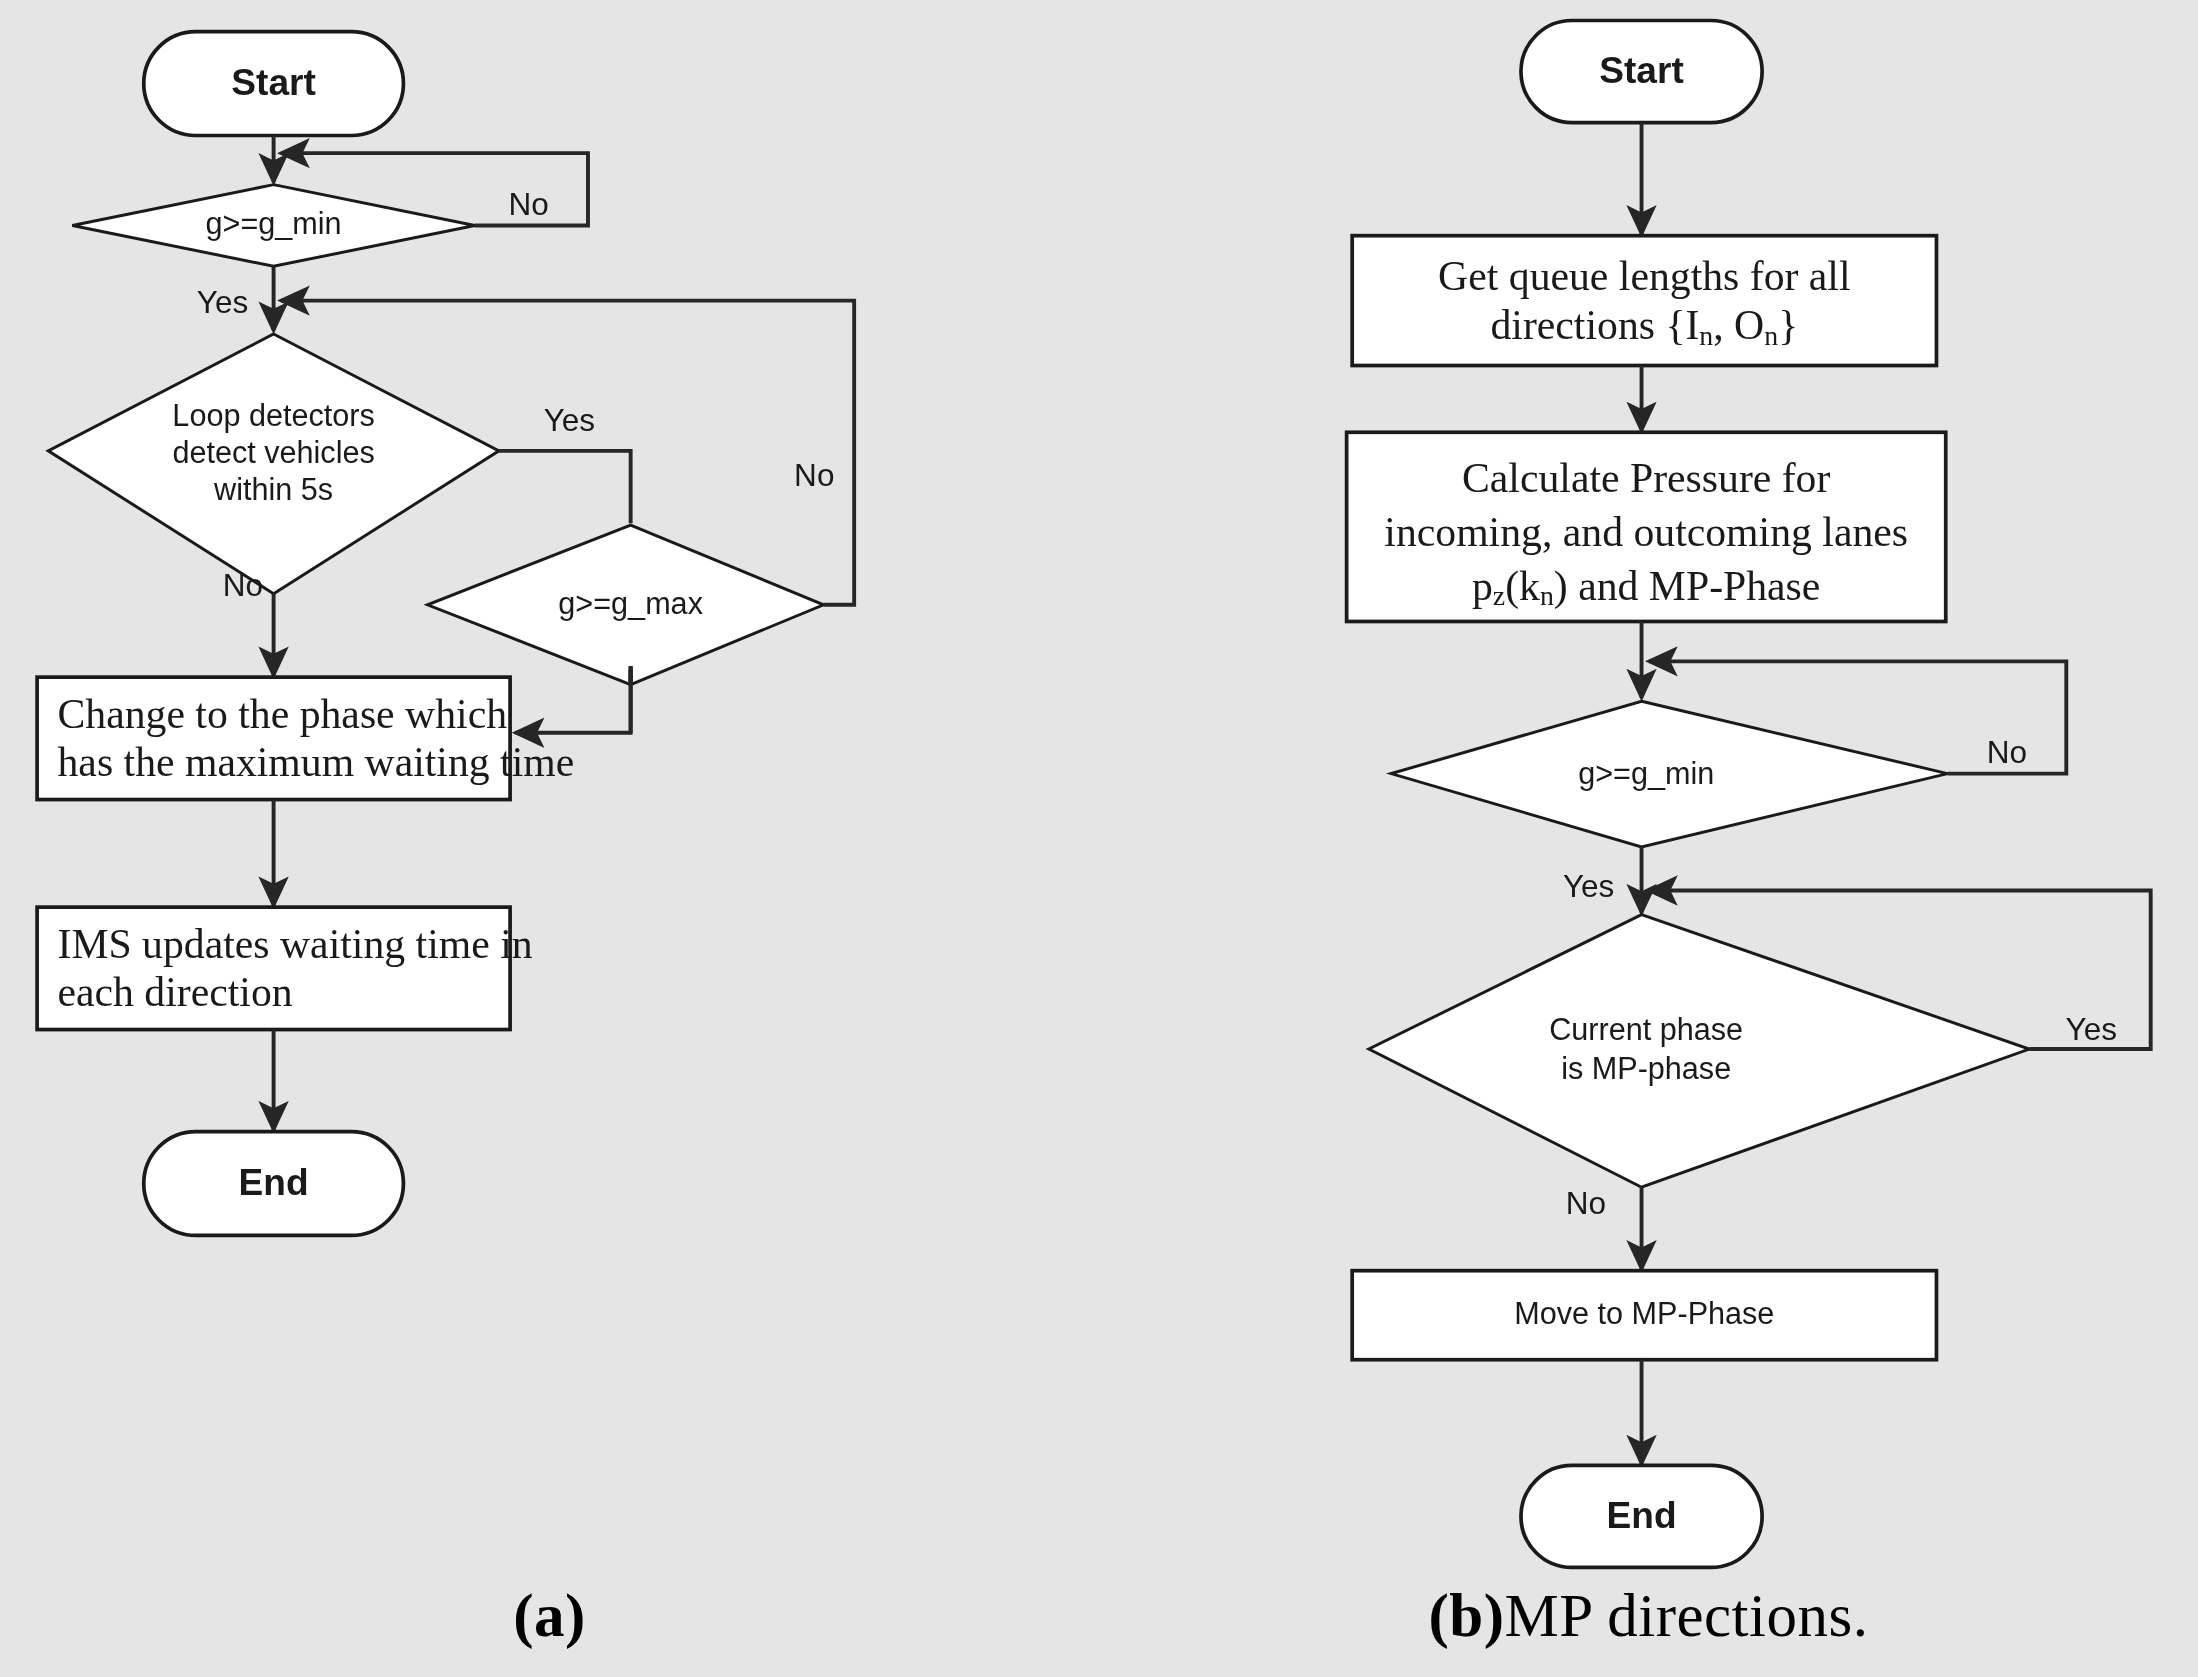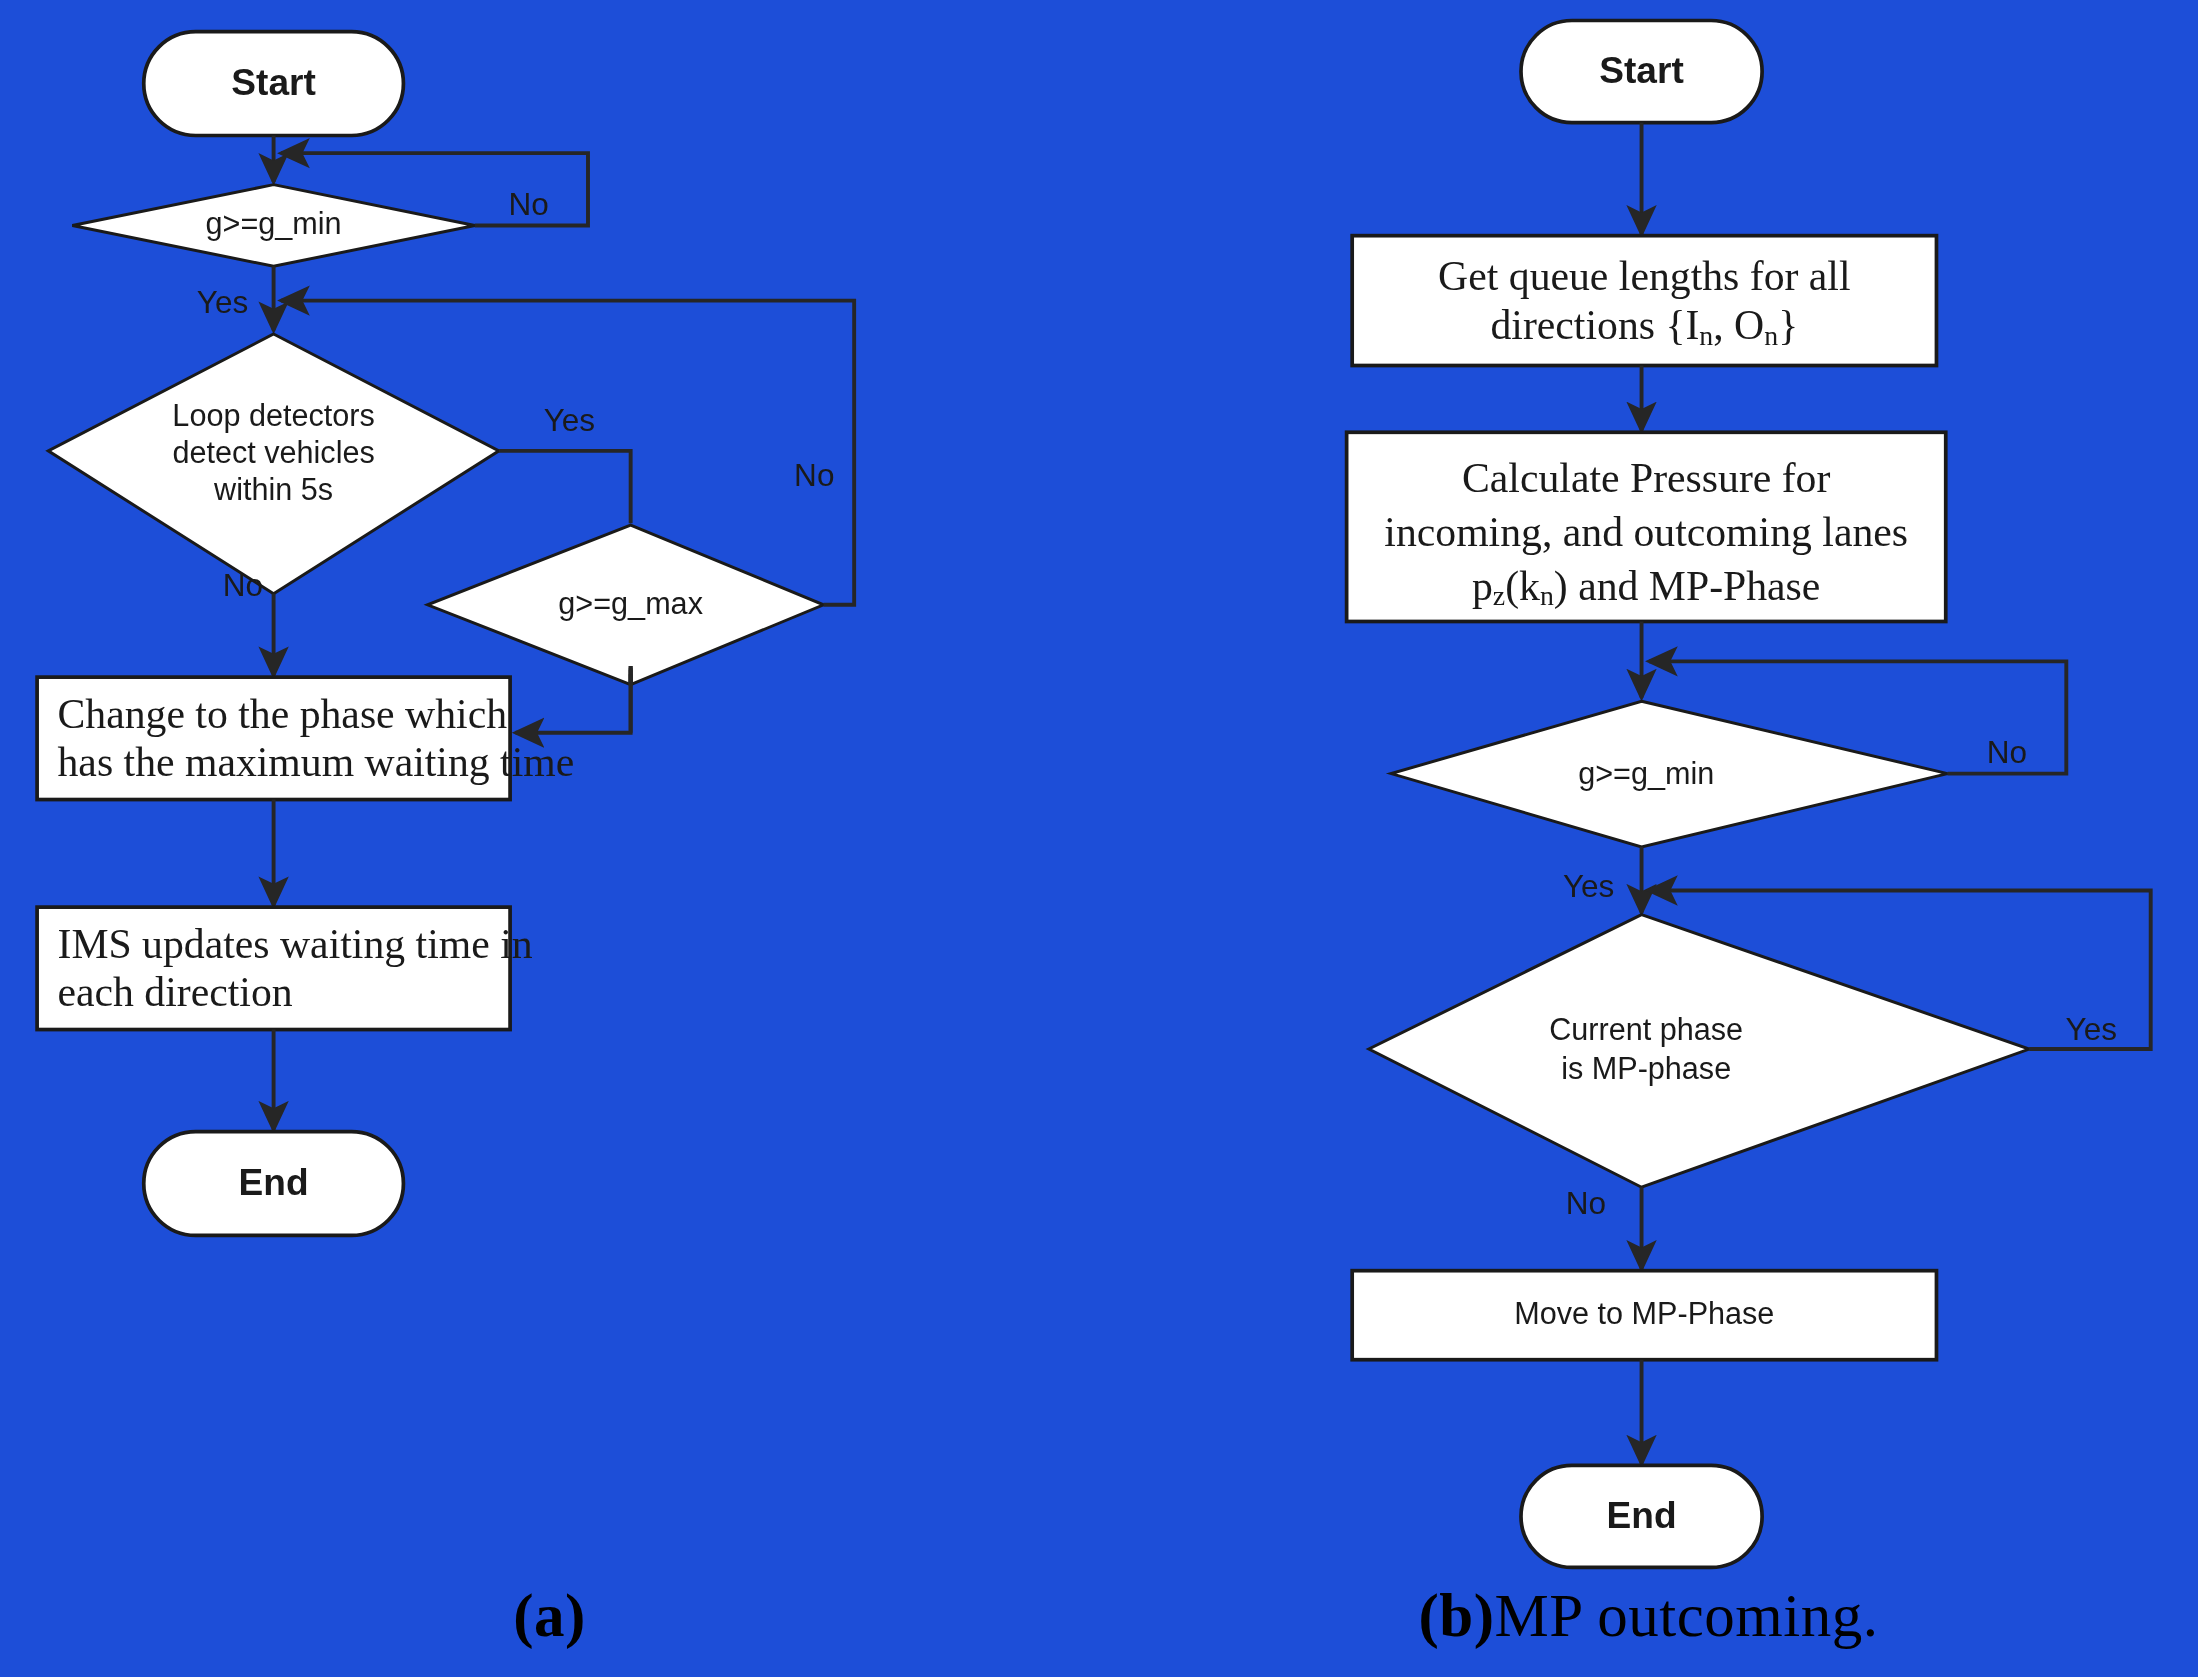--- a/index.html
+++ b/index.html
@@ -4,21 +4,21 @@
 <style>
   html, body {
     margin: 0;
     padding: 0;
     background: #ffffff;
   }
   #page {
     position: relative;
     width: 2198px;
     height: 1677px;
-    background: #1d4ed8;
+    background: #e5e5e5;
     overflow: hidden;
     font-family: "Liberation Sans", sans-serif;
   }
   svg.flow {
     position: absolute;
     top: 0;
     left: 0;
     width: 2198px;
     height: 1677px;
   }
@@ -232,18 +232,18 @@
       </g>
     </g>
   </svg>
 
   <div class="caption-row">
     <div class="caption-cell">
       <b>(a)</b>
     </div>
     <div class="caption-cell">
       <b>(b)</b>
-        <span> MP outcoming.</span>
+        <span> MP directions.</span>
     </div>
   </div>
 
 </div>
 
 
 </body></html>

